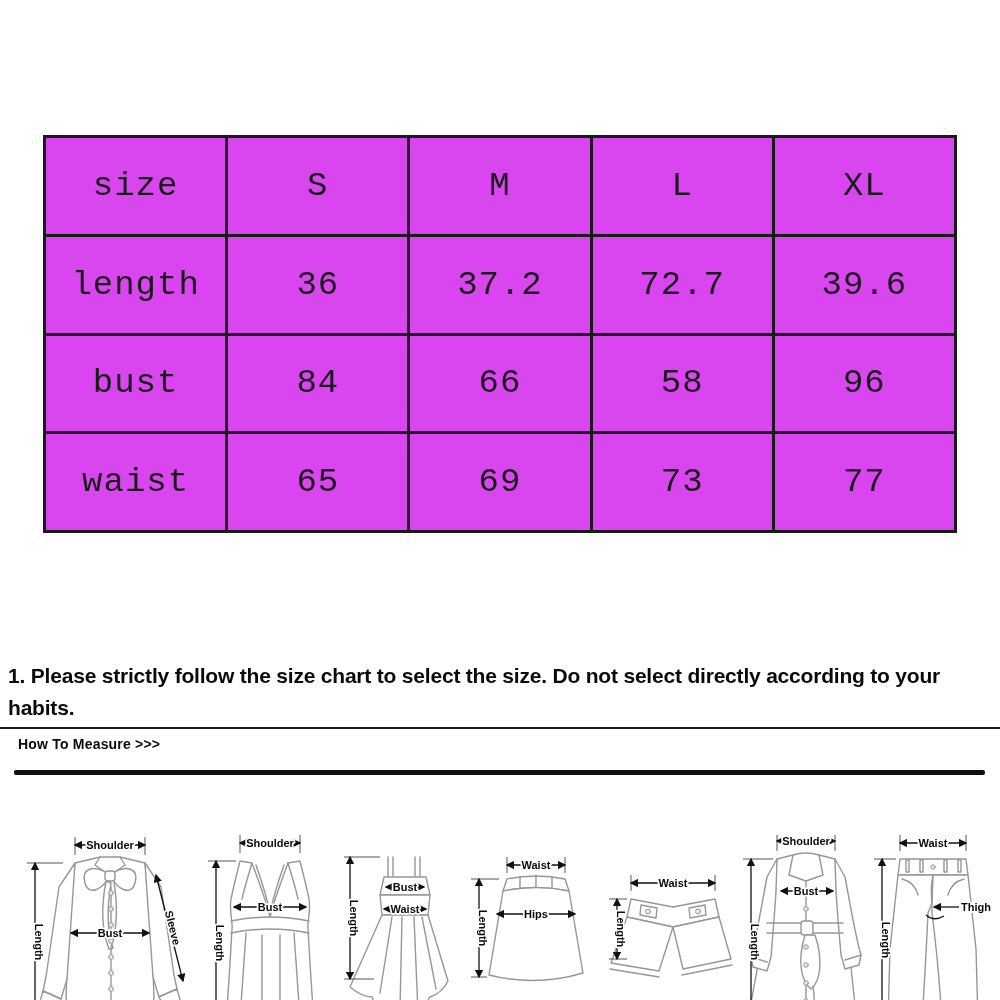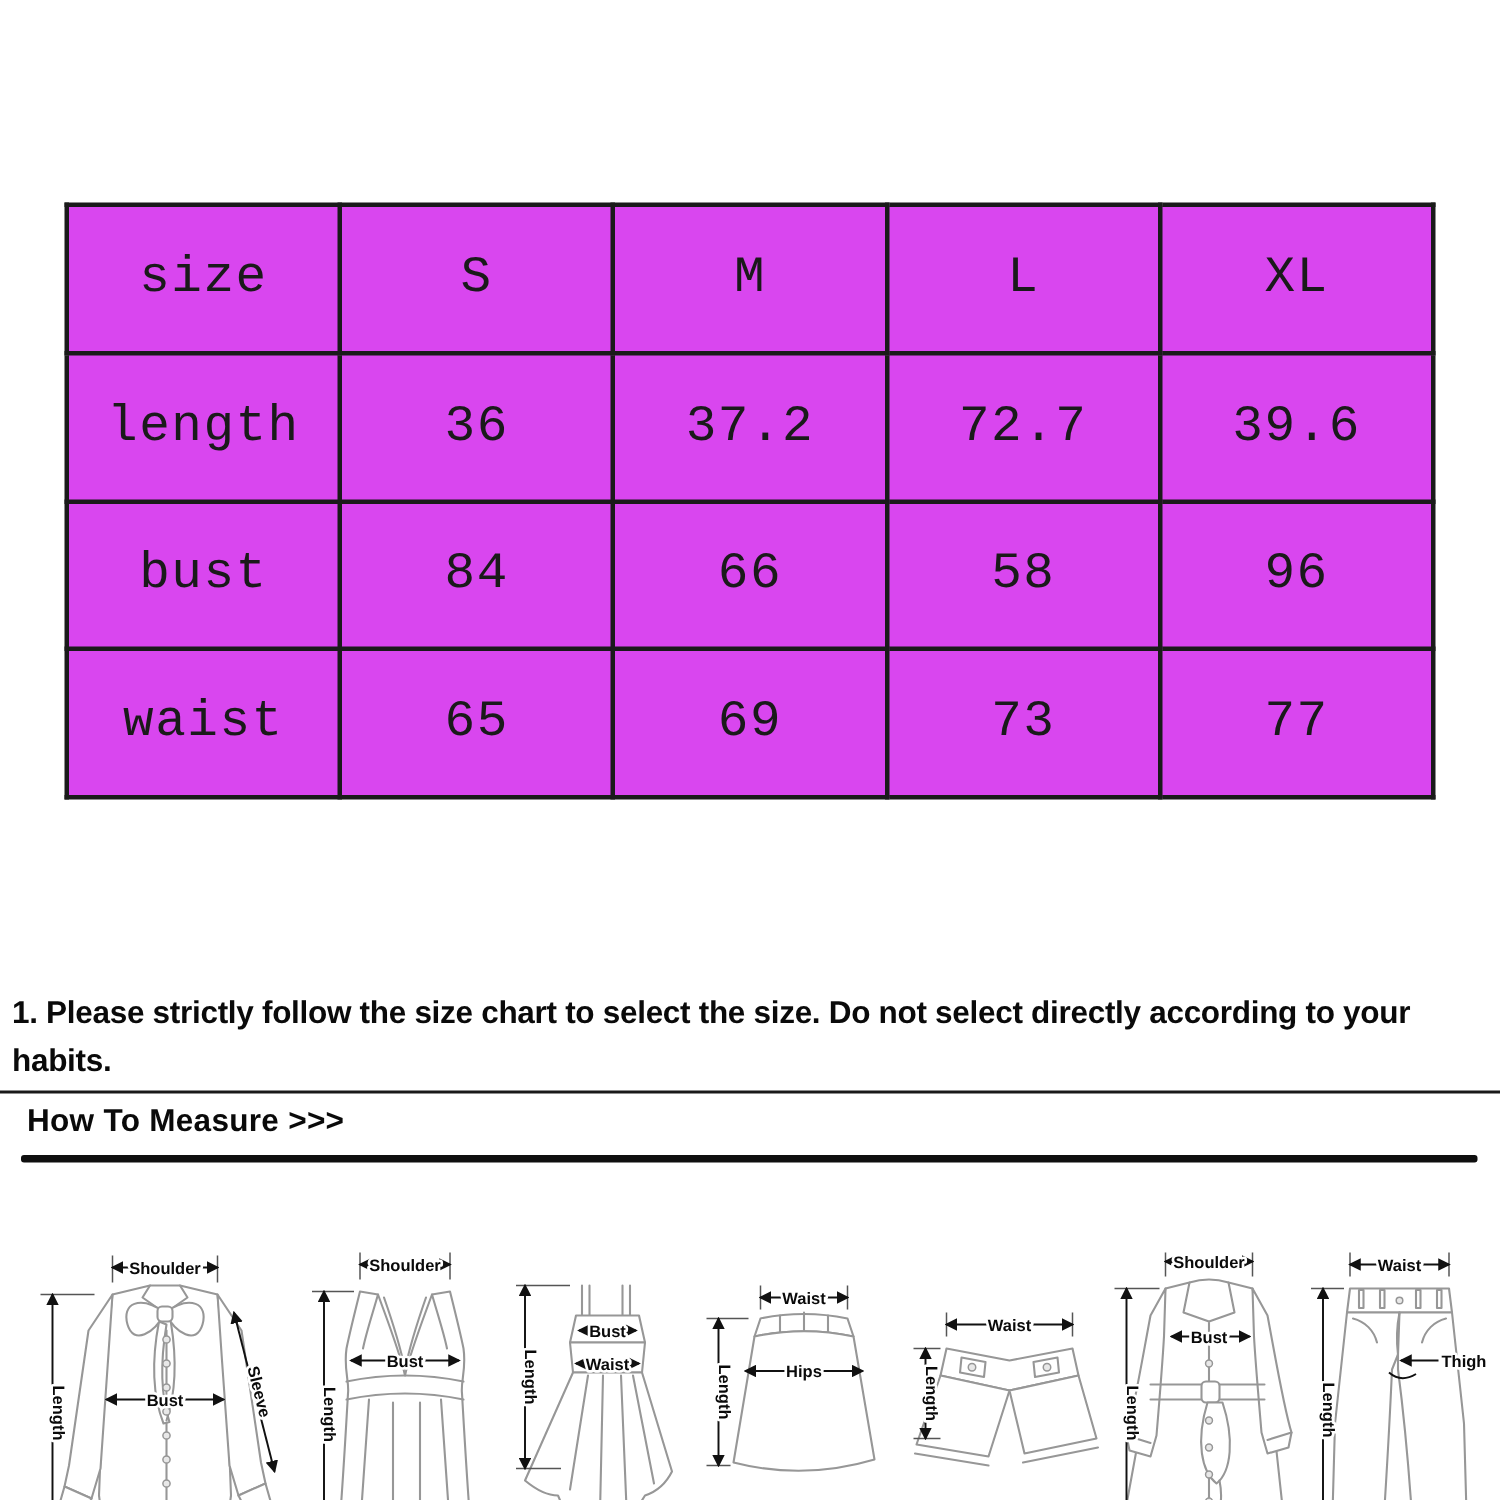--- a/index.html
+++ b/index.html
@@ -20,21 +20,21 @@
   }
   
   .notes{
     position:absolute;left:8px;top:633px;width:988px;
     font-weight:bold;font-size:21px;line-height:32px;color:#0a0a0a;
     letter-spacing:-0.2px;
     margin-top:27px;
   }
   
   .thin-rule{position:absolute;left:0;top:727px;width:1000px;height:2px;background:#1a1a1a;}
-  .htm-title{position:absolute;left:18px;top:736px;font-size:21px;font-weight:bold;color:#0a0a0a;letter-spacing:0.2px;}
+  .htm-title{position:absolute;left:18px;top:736px;font-size:14px;font-weight:bold;color:#0a0a0a;letter-spacing:0.2px;}
   .thick-rule{position:absolute;left:14px;top:770px;width:971px;height:5px;background:#0f0f0f;border-radius:2px;}
   .diagrams{position:absolute;left:15px;top:782px;width:980px;height:218px;display:flex;margin-top:47px;}
   svg.garment{display:block;height:218px;flex:0 0 auto;}
   
   .sk{stroke:#979797;stroke-width:1.4;fill:none;stroke-linejoin:round;stroke-linecap:round;}
   .skf{stroke:#979797;stroke-width:1.4;fill:#fff;stroke-linejoin:round;}
   .btn{stroke:#979797;stroke-width:1;fill:#e8e8e8;}
   
   .meas{stroke:#111;stroke-width:1.3;fill:none;}
   .tick{stroke:#555;stroke-width:1;fill:none;}

